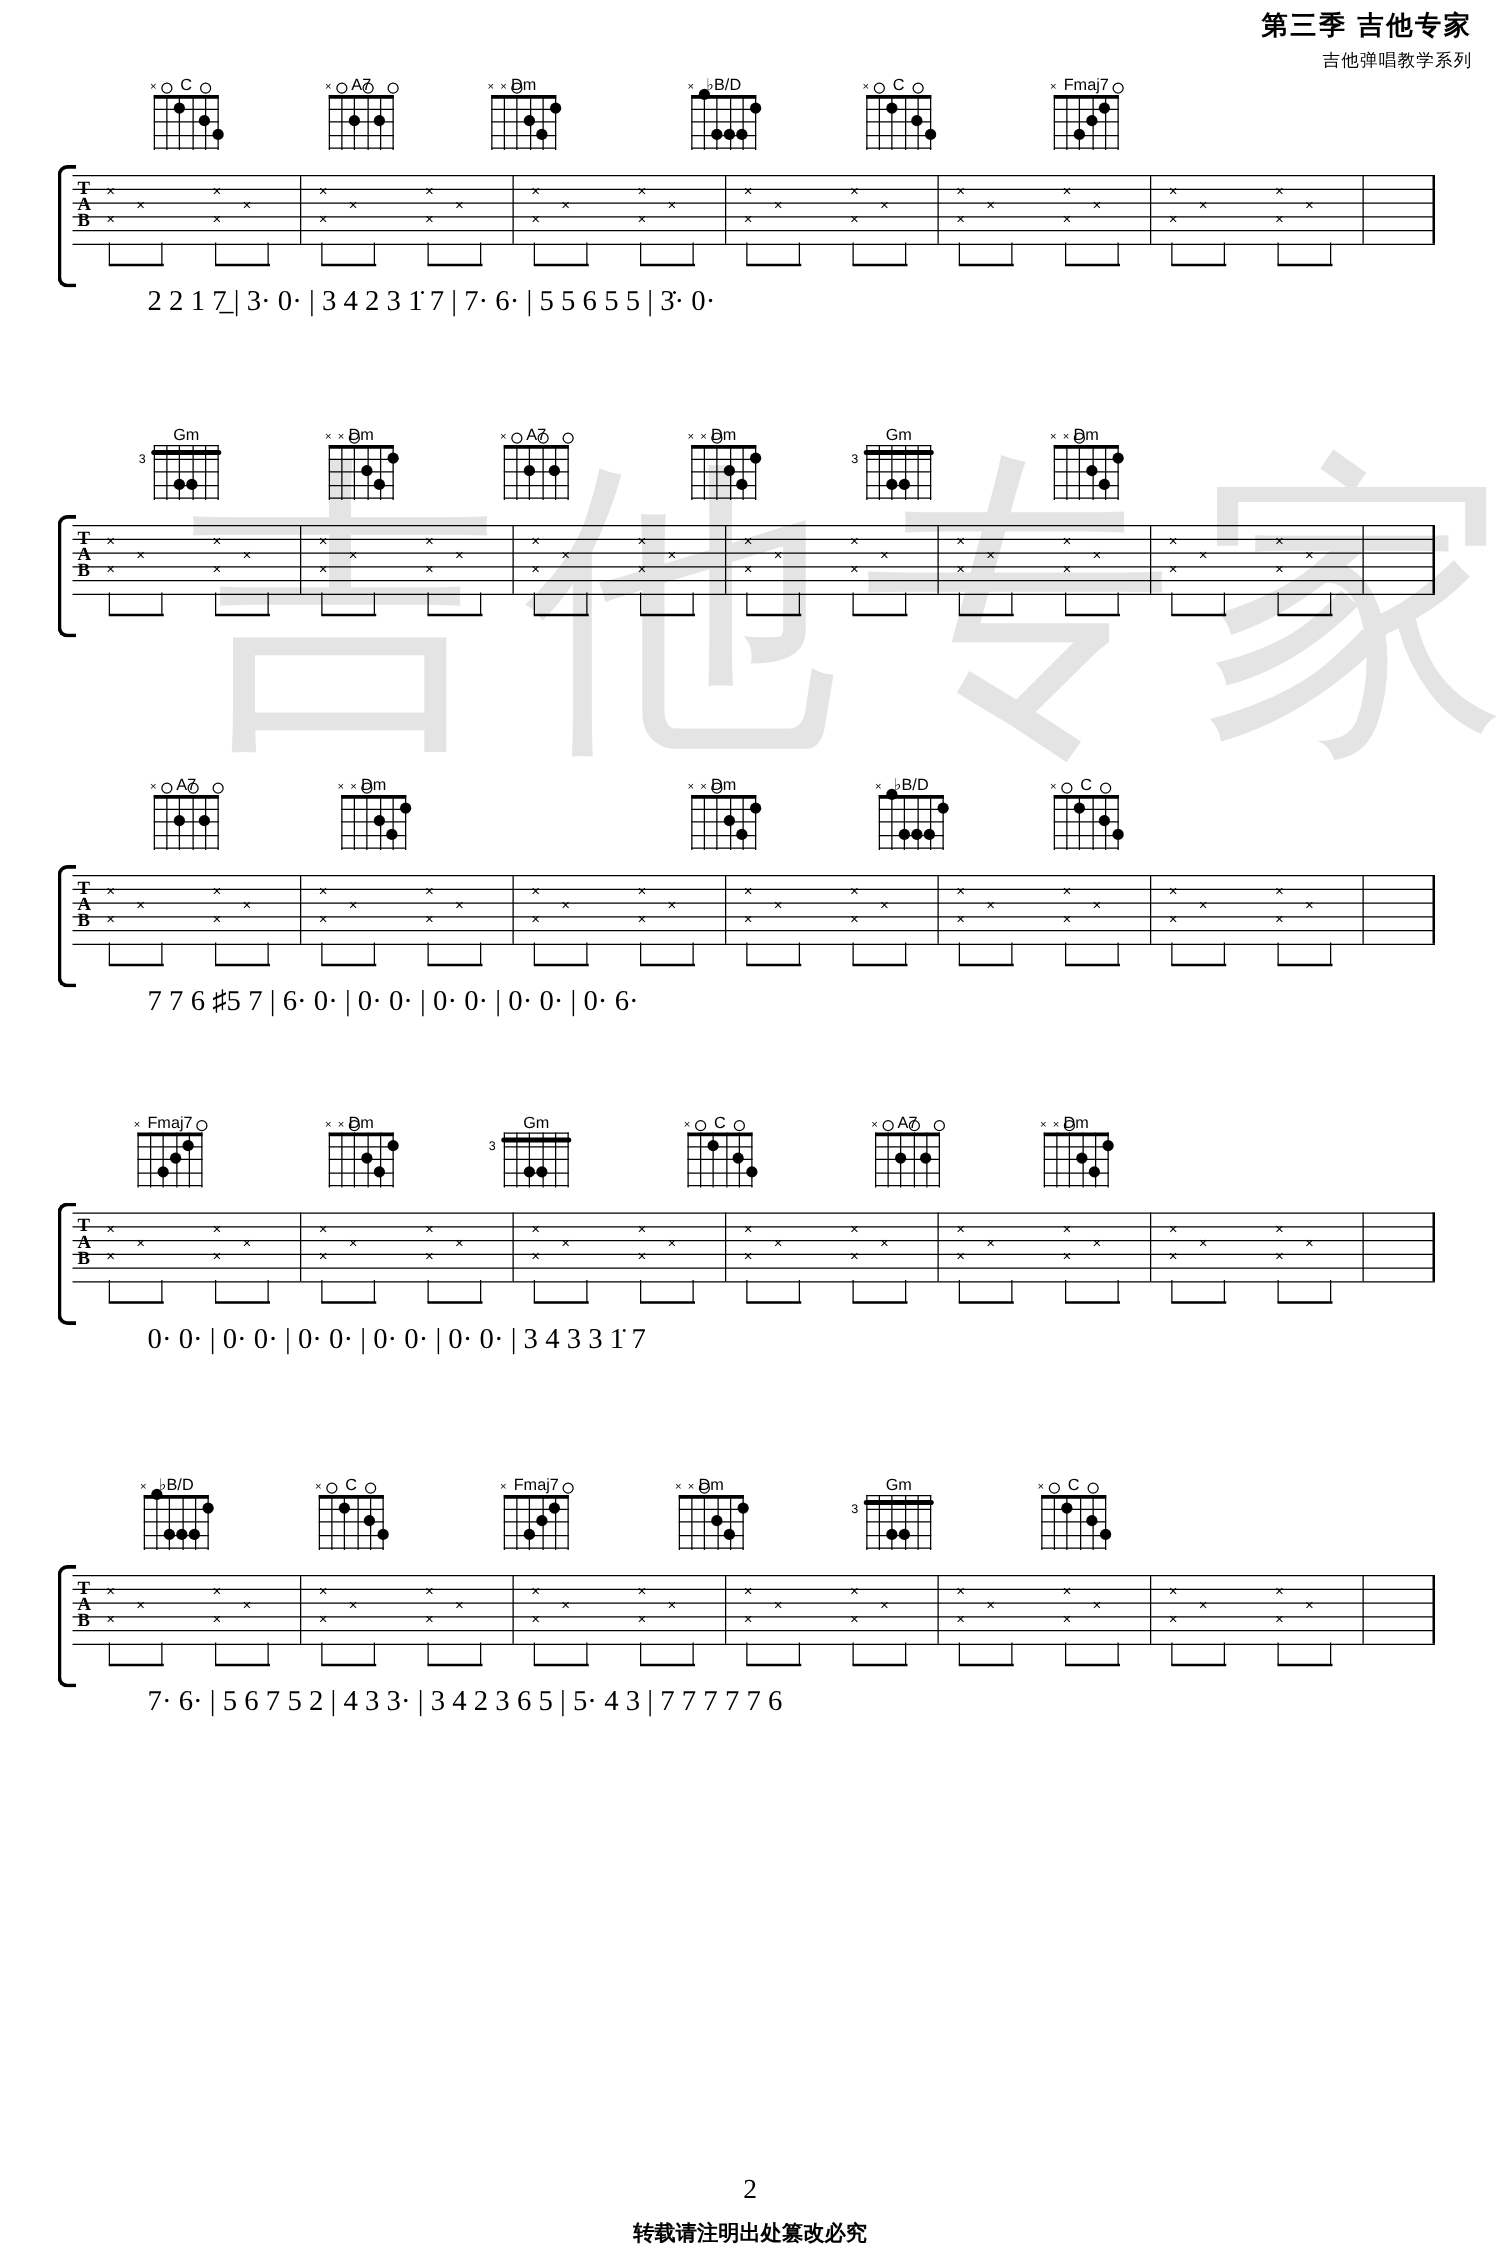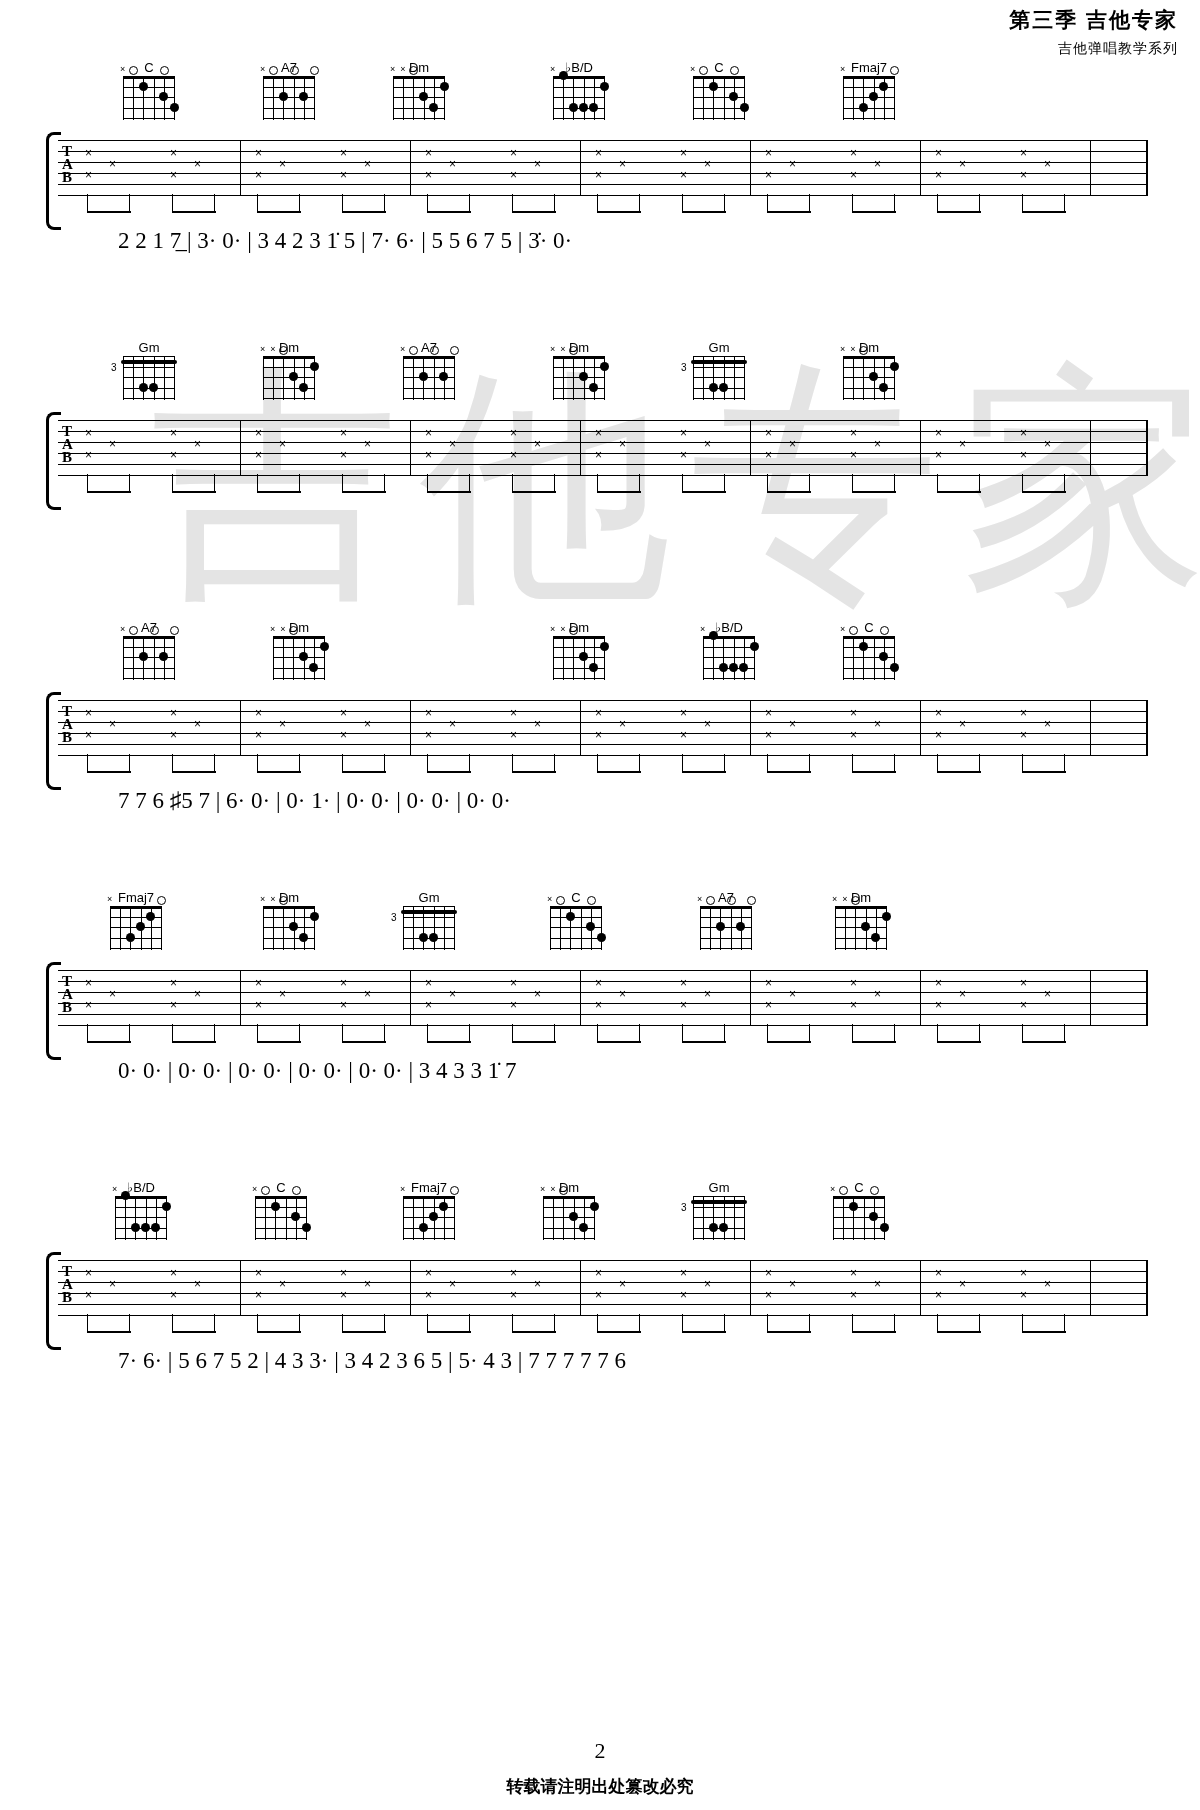--- a/index.html
+++ b/index.html
@@ -285,21 +285,21 @@
         <div class="beam" style="left: 937px; top: 79px; width: 44px;"></div>
         <div class="xmark" style="left: 1020px; top: 14px;">×</div>
         <div class="xmark" style="left: 1044px; top: 25px;">×</div>
         <div class="xmark" style="left: 1020px; top: 36px;">×</div>
         <div class="stem" style="left: 1022px; top: 62px; height: 18px;"></div>
         <div class="stem" style="left: 1064px; top: 62px; height: 18px;"></div>
         <div class="beam" style="left: 1022px; top: 79px; width: 44px;"></div>
         <div class="barline" style="left: 1090px; top: 8px; height: 55px;"></div>
       </div>
       <div class="notesrow">
-        <div class="num" style="left: 118px; top: 4px;">2  2 1 7̲ | 3· 0·  | 3 4 2 3 1̇ 5 | 7· 6·  | 5 5 6 7 5 | 3̇· 0·</div>
+        <div class="num" style="left: 118px; top: 4px;">2  2 1 7̲ | 3· 0·  | 3 4 2 3 1̇ 7 | 7· 6·  | 5 5 6 5 5 | 3̇· 0·</div>
       </div>
     </div>
     <div class="system" style="top: 340px;">
       <div class="chords">
         <div class="chord" style="left: 118px;">
           <div class="cname">Gm</div>
           <div class="grid">
             <div class="nut" style="height: 1px;"></div>
             <div class="vline" style="left: 0px;"></div>
             <div class="vline" style="left: 10.2px;"></div>
@@ -716,21 +716,21 @@
         <div class="beam" style="left: 937px; top: 79px; width: 44px;"></div>
         <div class="xmark" style="left: 1020px; top: 14px;">×</div>
         <div class="xmark" style="left: 1044px; top: 25px;">×</div>
         <div class="xmark" style="left: 1020px; top: 36px;">×</div>
         <div class="stem" style="left: 1022px; top: 62px; height: 18px;"></div>
         <div class="stem" style="left: 1064px; top: 62px; height: 18px;"></div>
         <div class="beam" style="left: 1022px; top: 79px; width: 44px;"></div>
         <div class="barline" style="left: 1090px; top: 8px; height: 55px;"></div>
       </div>
       <div class="notesrow">
-        <div class="num" style="left: 118px; top: 4px;">7 7 6 ♯5 7 | 6· 0· | 0· 1· | 0· 0· | 0· 0· | 0· 0·</div>
+        <div class="num" style="left: 118px; top: 4px;">7 7 6 ♯5 7 | 6· 0· | 0· 0· | 0· 0· | 0· 0· | 0· 6·</div>
       </div>
     </div>
     <div class="system" style="top: 890px;">
       <div class="chords">
         <div class="chord" style="left: 105px;">
           <div class="cname">Fmaj7</div>
           <div class="grid">
             <div class="nut"></div>
             <div class="vline" style="left: 0px;"></div>
             <div class="vline" style="left: 10.2px;"></div>

